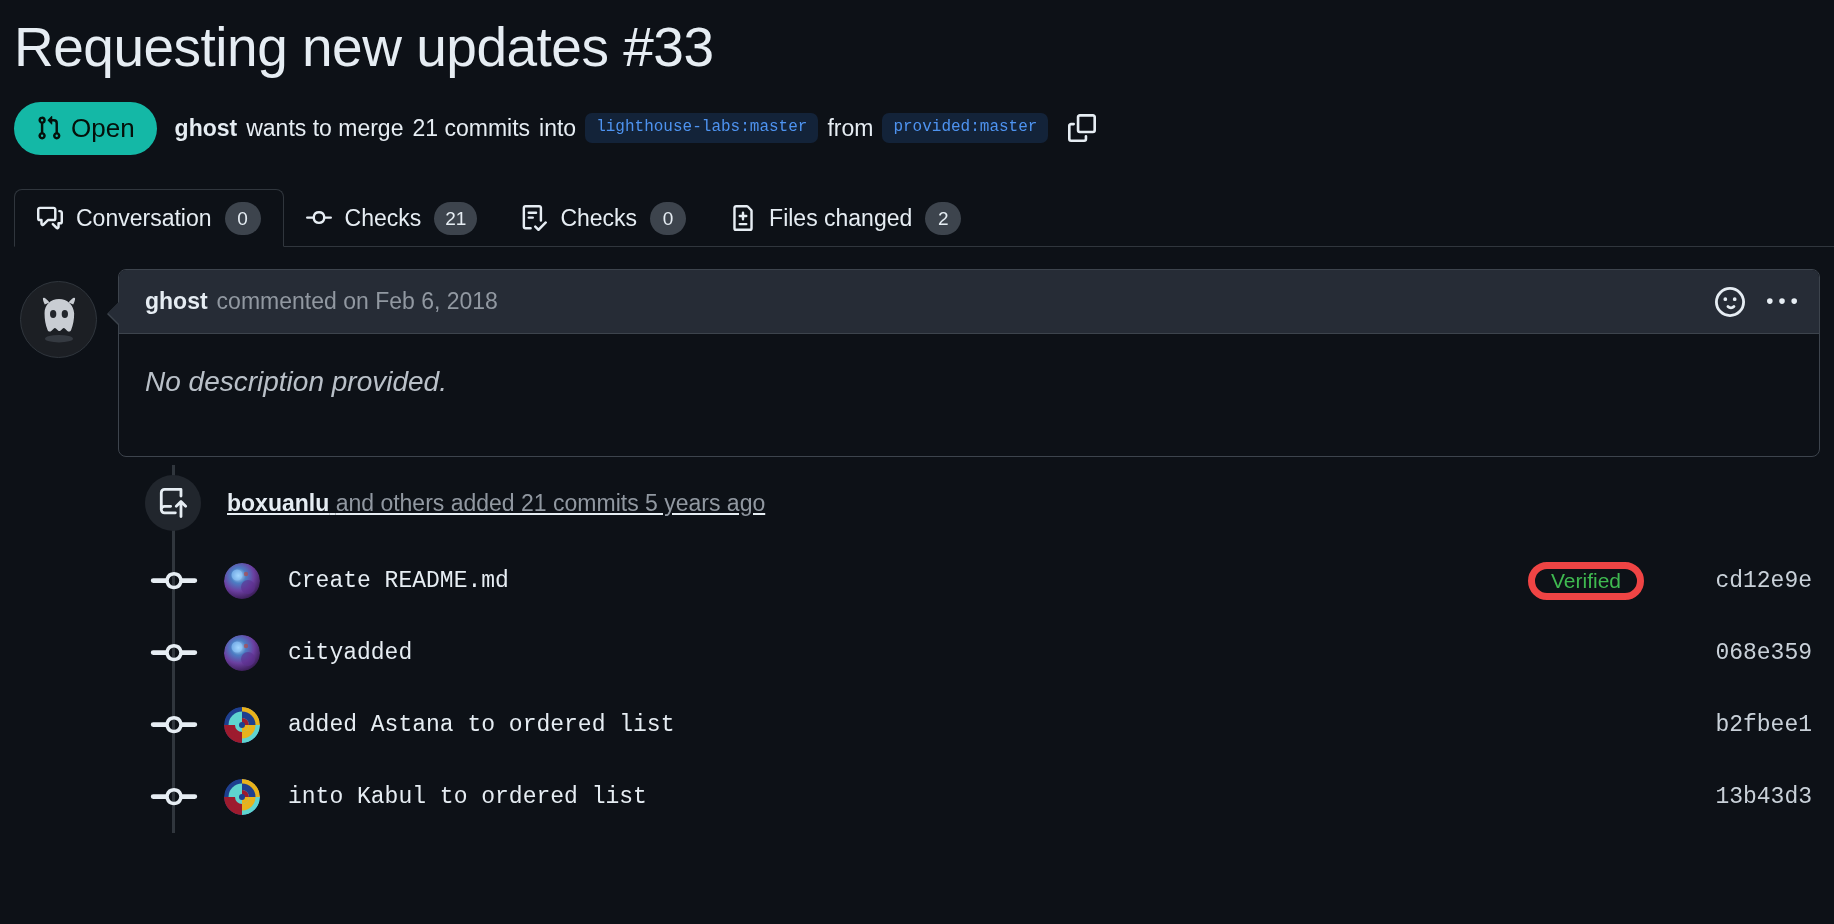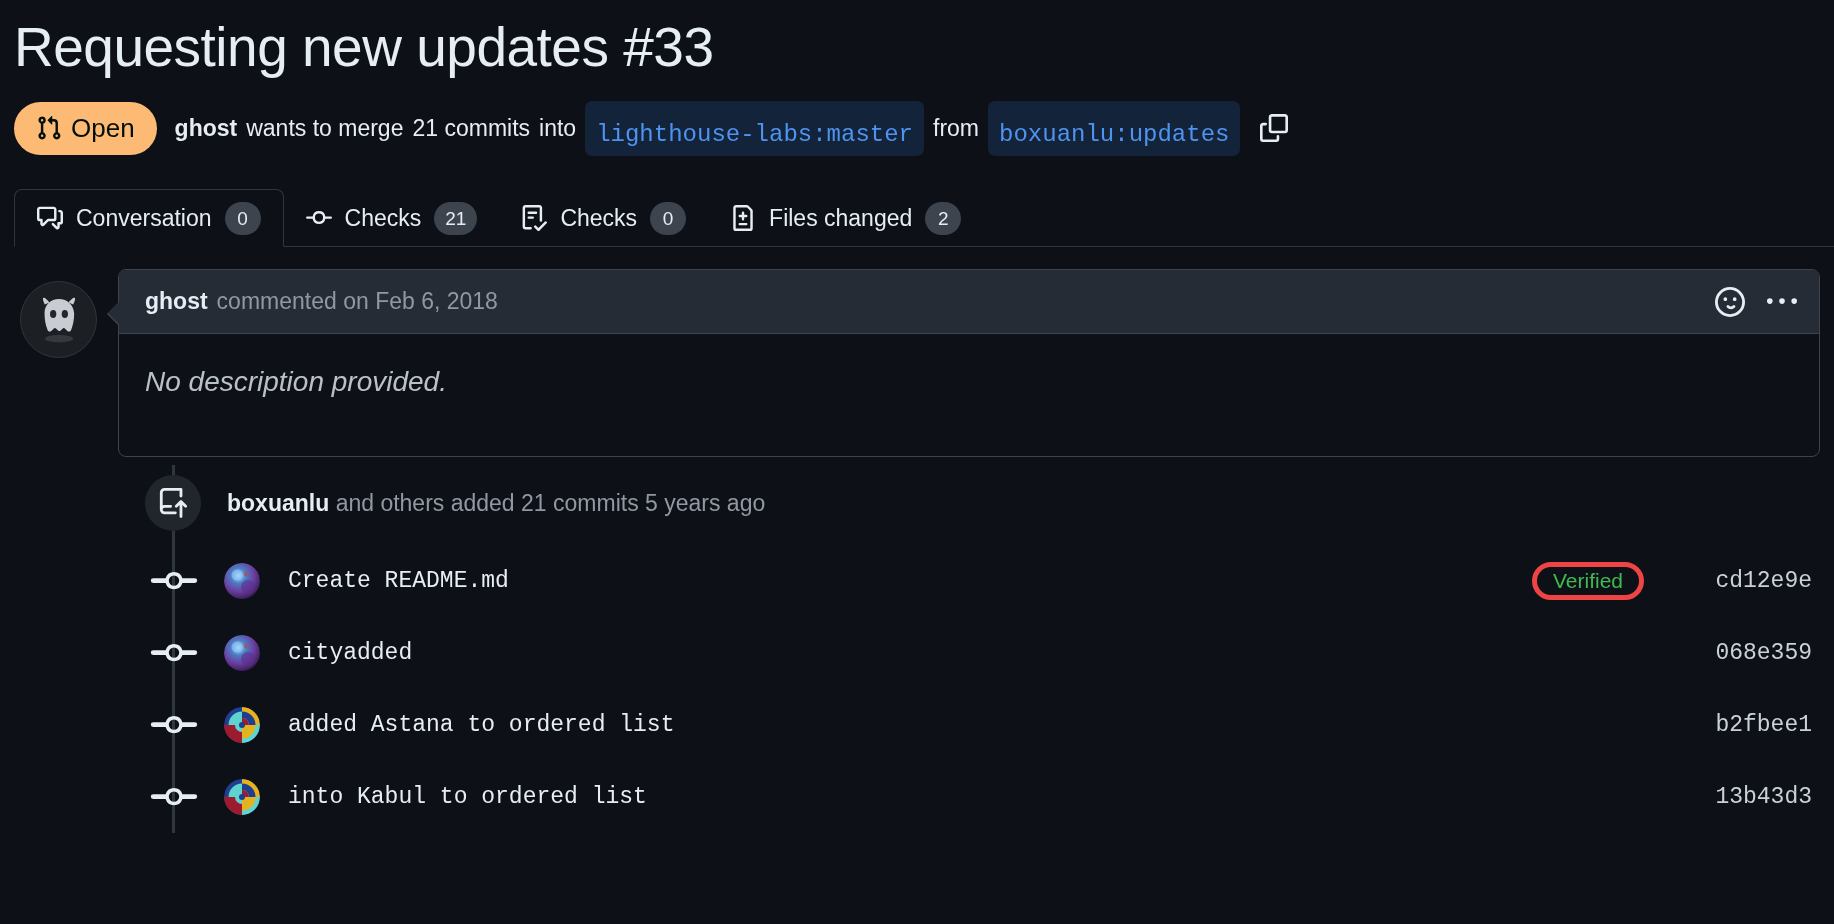--- a/index.html
+++ b/index.html
@@ -37,21 +37,21 @@
     display: flex;
     align-items: center;
     gap: 18px;
     margin-top: 22px;
     height: 54px;
   }
   .state-badge {
     display: inline-flex;
     align-items: center;
     gap: 9px;
-    background: #fdba74;
+    background: #14b8a6;
     color: #05100a;
     border-radius: 999px;
     padding: 0 22px;
     height: 53px;
     font-size: 26px;
     font-weight: 400;
     line-height: 1;
   }
   .state-badge svg { display: block; }
 
@@ -62,23 +62,23 @@
     align-items: center;
     gap: 9px;
     white-space: nowrap;
   }
   .subhead-text b { font-weight: 700; }
   .branch-chip {
     display: inline-block;
     background: #132339;
     color: #4e93f0;
     border-radius: 7px;
-    padding: 20px 11px 7px;
+    padding: 5px 11px 7px;
     font-family: "Liberation Mono", "DejaVu Sans Mono", monospace;
-    font-size: 24px;
+    font-size: 16px;
     line-height: 1.15;
   }
   .copy-btn {
     display: inline-flex;
     align-items: center;
     justify-content: center;
     width: 34px; height: 34px;
     margin-left: 8px;
     background: none; border: none;
     cursor: pointer;
@@ -221,20 +221,21 @@
   
   .commits-group { position: relative; margin-top: 18px; }
 
   .commits-head {
     display: flex;
     align-items: center;
     gap: 0;
     height: 56px;
     position: relative;
     z-index: 1;
+    text-decoration: underline;
   }
   .tl-badge {
     width: 56px; height: 56px;
     border-radius: 50%;
     background: #21262d;
     margin-left: 131px;
     display: flex; align-items: center; justify-content: center;
     flex: none;
     color: #e6edf3;
   }
@@ -277,21 +278,21 @@
     white-space: nowrap;
     cursor: pointer;
   }
   .commit-spacer { flex: 1; }
   .verified {
     display: inline-flex;
     align-items: center;
     justify-content: center;
     height: 38px;
     padding: 0 16px;
-    border: 5px solid #ef4444;
+    border: 7px solid #ef4444;
     border-radius: 999px;
     color: #3fb950;
     font-size: 21px;
     margin-right: 46px;
     cursor: pointer;
   }
   .commit-sha {
     font-family: "Liberation Mono", "DejaVu Sans Mono", monospace;
     font-size: 23px;
     color: #c9d1d9;
@@ -330,21 +331,21 @@
       <span>Open</span>
     </span>
 
     <span class="subhead-text">
       <b>ghost</b>
       <span>wants to merge</span>
       <span>21 commits</span>
       <span>into</span>
       <span class="branch-chip">lighthouse-labs:master</span>
       <span>from</span>
-      <span class="branch-chip">boxuanlu:updates</span>
+      <span class="branch-chip">provided:master</span>
       <button class="copy-btn">
         <svg width="28" height="28" viewBox="0 0 16 16" fill="#e6edf3">
           <path d="M0 6.75C0 5.784.784 5 1.75 5h1.5a.75.75 0 0 1 0 1.5h-1.5a.25.25 0 0 0-.25.25v7.5c0 .138.112.25.25.25h7.5a.25.25 0 0 0 .25-.25v-1.5a.75.75 0 0 1 1.5 0v1.5A1.75 1.75 0 0 1 9.25 16h-7.5A1.75 1.75 0 0 1 0 14.25Z"></path>
           <path d="M5 1.75C5 .784 5.784 0 6.75 0h7.5C15.216 0 16 .784 16 1.75v7.5A1.75 1.75 0 0 1 14.25 11h-7.5A1.75 1.75 0 0 1 5 9.25Zm1.75-.25a.25.25 0 0 0-.25.25v7.5c0 .138.112.25.25.25h7.5a.25.25 0 0 0 .25-.25v-7.5a.25.25 0 0 0-.25-.25Z"></path>
         </svg>
       </button>
     </span>
   </div>
 
   <nav class="tabbar">

